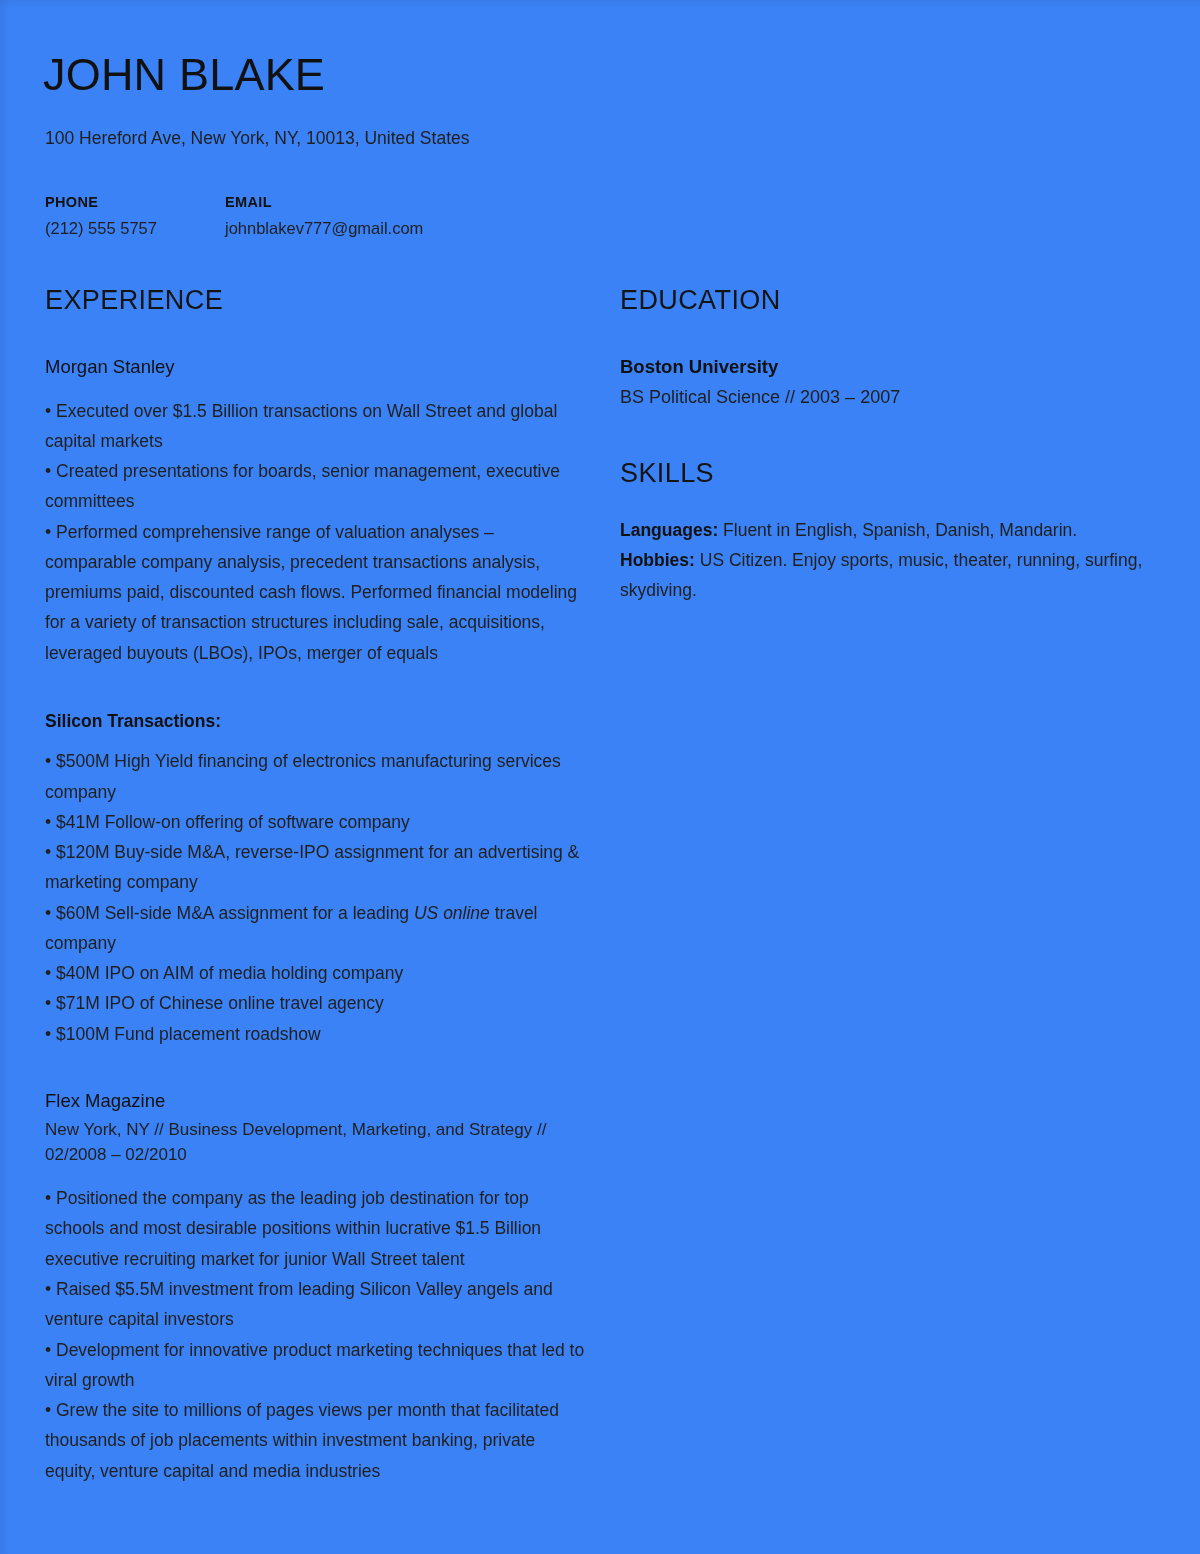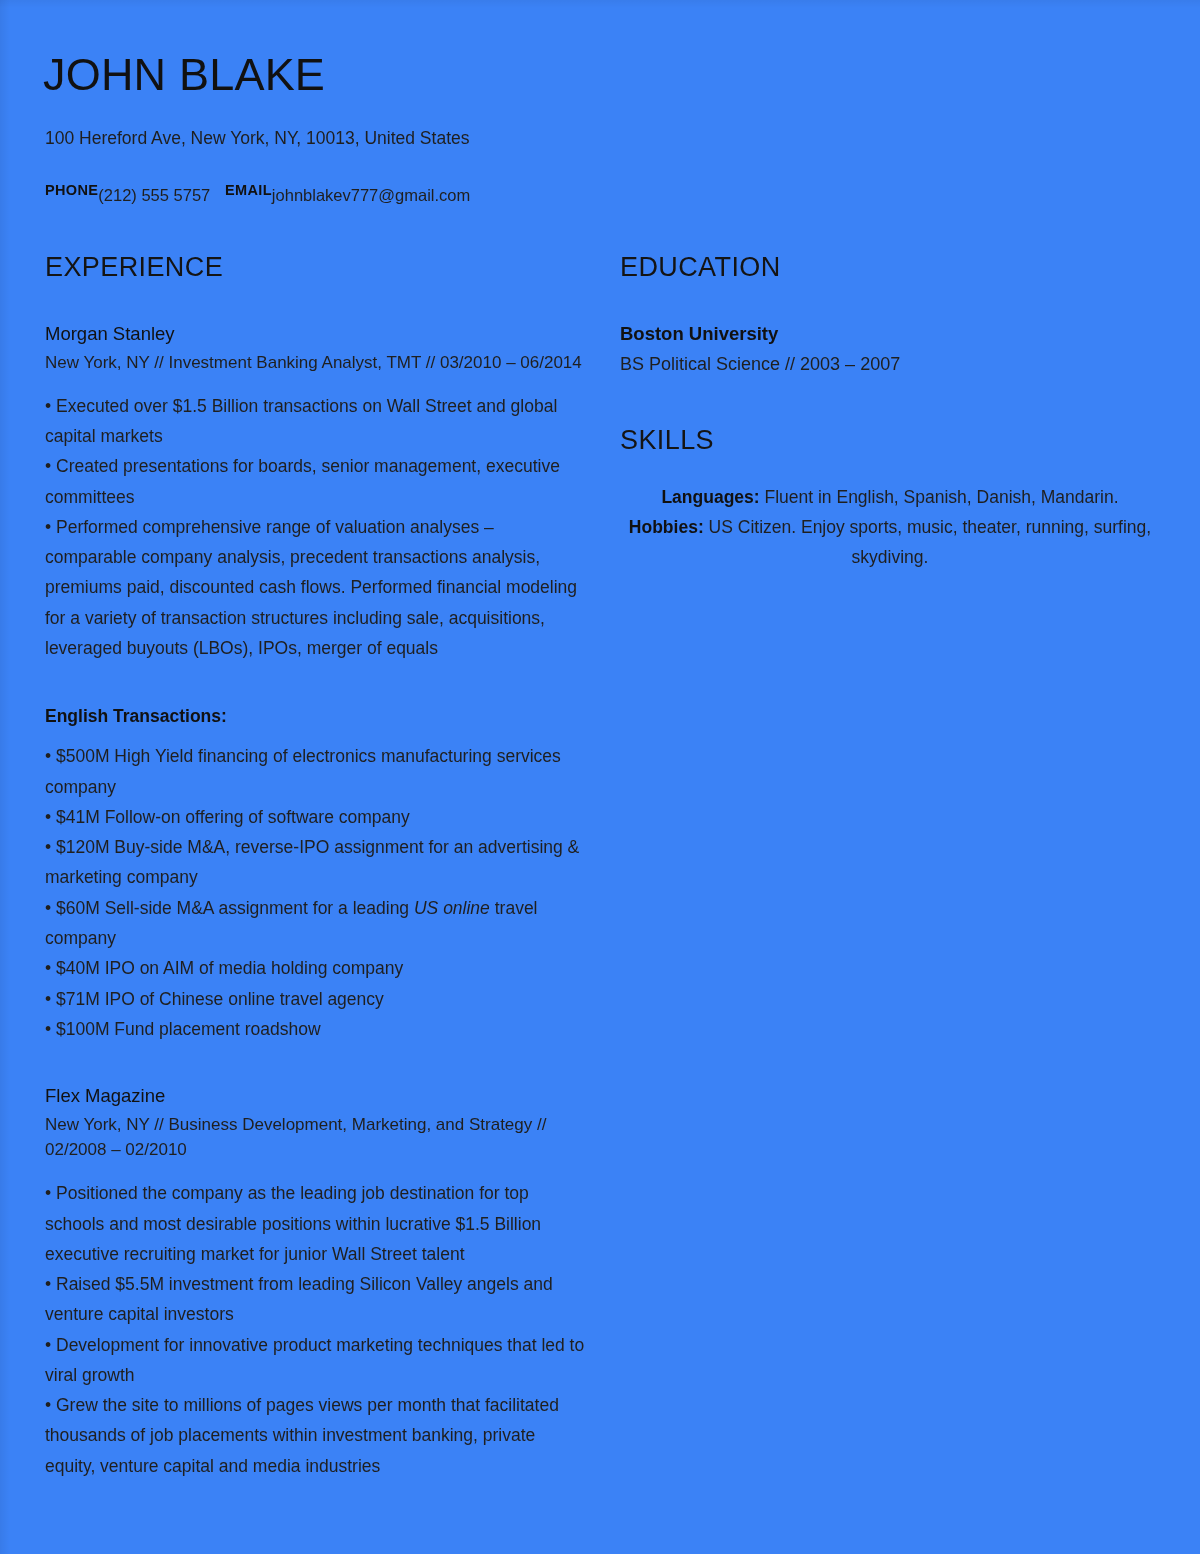--- a/index.html
+++ b/index.html
@@ -60,21 +60,21 @@
     font-weight: 400;
     line-height: 1.4;
     margin-top: 29px;
     color: #1f1f1f;
   }
 
   .contact-row {
     display: flex;
     margin-top: 29px;
   }
-  .contact-col { display: flex; flex-direction: row; }
+  .contact-col { display: flex; flex-direction: column; margin-top: 12px; }
   .contact-col.phone { width: 180px; }
   .contact-label {
     font-size: 14.5px;
     font-weight: 700;
     letter-spacing: 0.35px;
     line-height: 1.45;
     color: #111111;
   }
   .contact-value {
     font-size: 16.5px;
@@ -136,21 +136,21 @@
     color: #111111;
     margin-top: 38px;
   }
 
   .skills-body {
     margin-top: 26px;
     font-size: 17.5px;
     line-height: 1.72;
     color: #1f1f1f;
   }
-  .skills-line { display: block; text-align: center; }
+  .skills-line { display: block; }
   .skills-key { font-weight: 700; color: #111111; }
 
   .edu-entry { margin-top: 38px; }
   .edu-school {
     font-size: 18.5px;
     font-weight: 700;
     line-height: 1.35;
     color: #111111;
   }
   .edu-detail {
@@ -190,29 +190,28 @@
       </div>
     </div>
 
     <div class="columns">
 
       <div class="col-left">
         <h2 class="section-heading">EXPERIENCE</h2>
 
         <div class="entry first">
           <div class="entry-title">Morgan Stanley</div>
-          <div class="entry-meta">New York, NY // Investment Banking Analyst, TMT // 03/2010 – 06/2014</div>
 
           <div class="bullets">
             <span class="bullet">• Executed over $1.5 Billion transactions on Wall Street and global capital markets</span>
             <span class="bullet">• Created presentations for boards, senior management, executive committees</span>
             <span class="bullet">• Performed comprehensive range of valuation analyses – comparable company analysis, precedent transactions analysis, premiums paid, discounted cash flows. Performed financial modeling for a variety of transaction structures including sale, acquisitions, leveraged buyouts (LBOs), IPOs, merger of equals</span>
           </div>
 
-          <div class="block-label">English Transactions:</div>
+          <div class="block-label">Silicon Transactions:</div>
 
           <div class="bullets tight">
             <span class="bullet">
               <span>• $500M High Yield financing of electronics manufacturing services company</span>
             </span>
             <span class="bullet">
               <span>• $41M Follow-on offering of software company</span>
             </span>
             <span class="bullet">
               <span>• $120M Buy-side M&amp;A, reverse-IPO assignment for an advertising &amp; marketing company</span>

